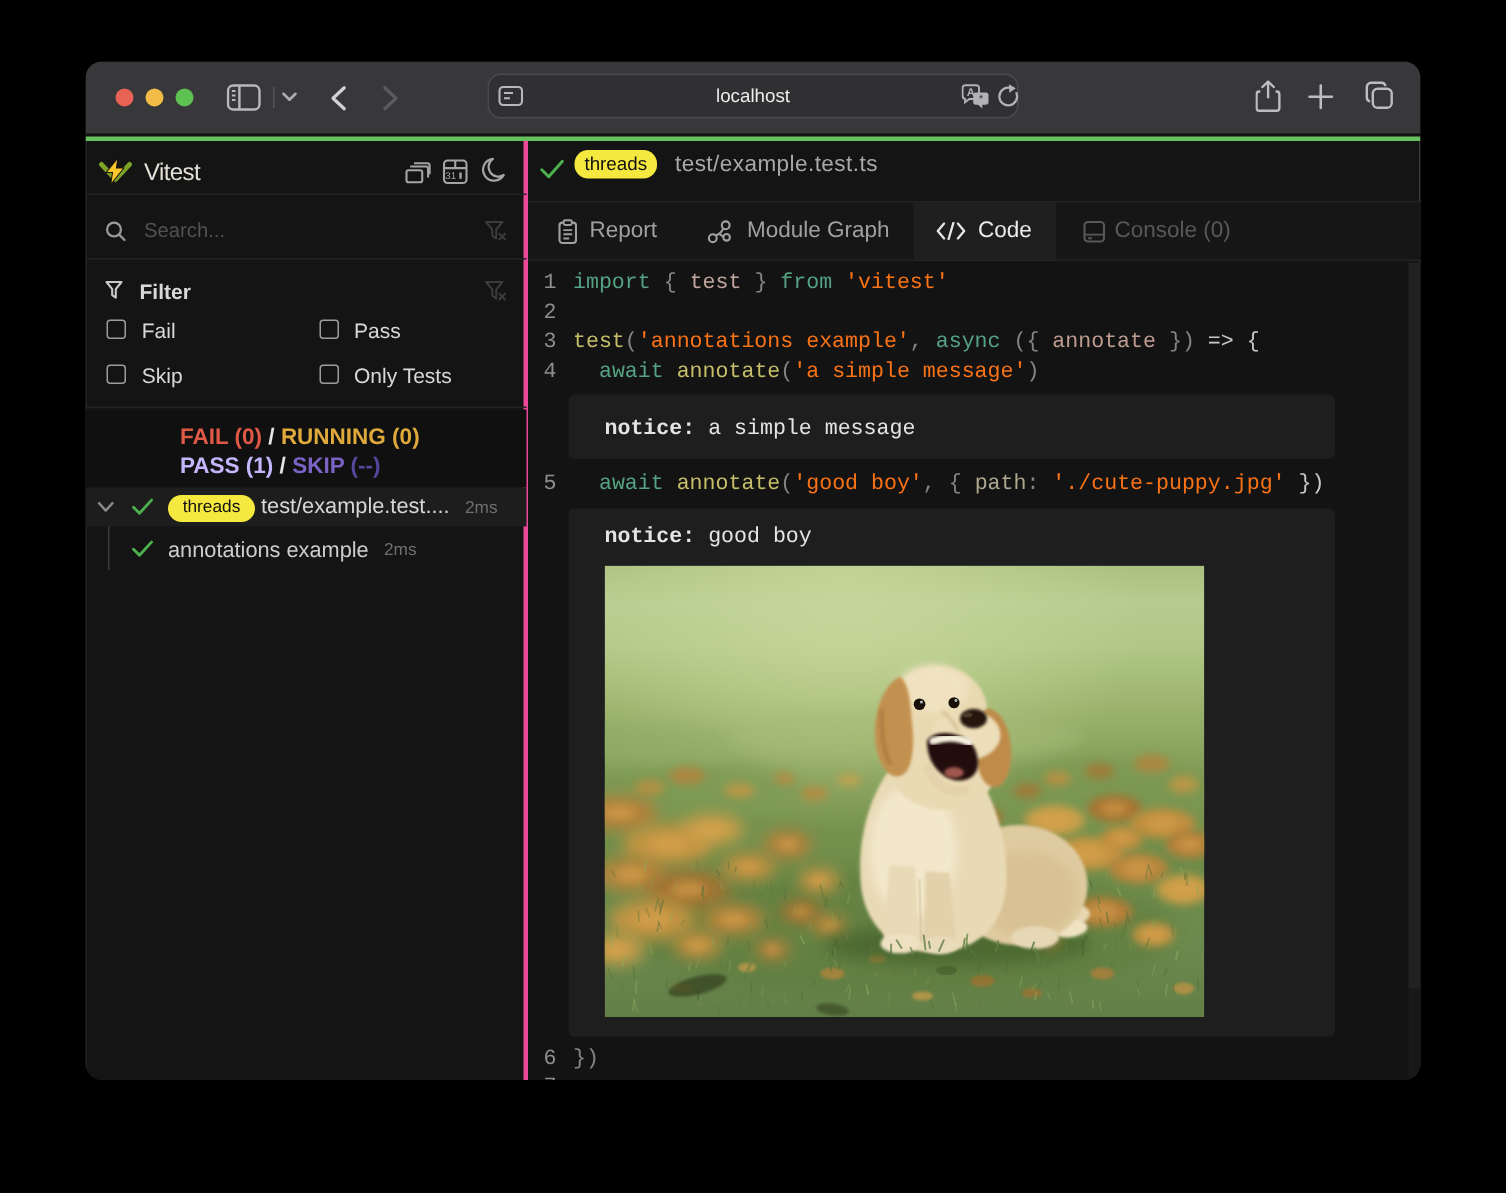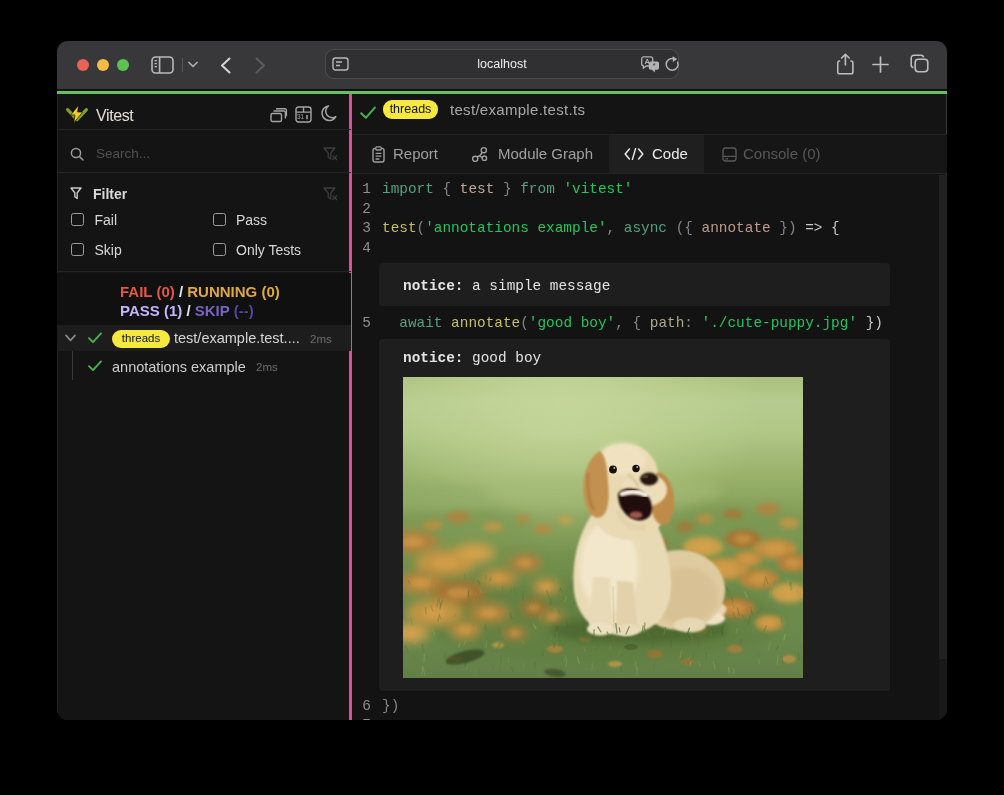--- a/index.html
+++ b/index.html
@@ -35,21 +35,21 @@
   .tabtext { position:absolute; top:0; height:38px; line-height:38px; font-size:15px; color:#a0a0a0; }
   .codepane { position:absolute; left:0; top:81px; width:595px; height:545px; background:#131313;
               font-family:"Liberation Mono", monospace; font-size:14.4px; }
   .cl { position:absolute; height:19.8px; line-height:19.8px; white-space:pre; }
   .ln { position:absolute; width:11px; text-align:right; color:#8e8e8e; height:19.8px; line-height:19.8px;
         font-family:"Liberation Mono", monospace; font-size:14.4px; }
   .notice { position:absolute; left:27px; width:511px; background:#1e1e1e; border-radius:4px;
             color:#e4e4e4; font-family:"Liberation Mono", monospace; font-size:14.4px; }
   .k { color:#54a183; } 
   .f { color:#c6be68; } 
-  .s { color:#22c55e;text-align:center; } 
+  .s { color:#f97316;text-align:center; } 
   .p { color:#858585; } 
   .v { color:#c0a69c; } 
   .a { color:#bf9c90; } 
   .o { color:#aca78e; } 
   .w { color:#c9c9c9; } 
   .scrollthumb { position:absolute; left:587px; top:0px; width:7.5px; height:484px;
                  background:#212121; }
   .scrolltrack { position:absolute; left:587px; top:0px; width:7.5px; height:545px; background:#181818; }
   .winedge { position:absolute; left:888.6px; top:0; width:1.4px; height:626px; background:#3a3a3c; }
 </style>
@@ -239,20 +239,21 @@
 
       <div class="codepane">
         <div class="scrolltrack"></div>
           <div class="scrollthumb"></div>
         <div class="ln" style="left:8px; top:4.8px;">1</div>
         <div class="cl" style="left:30px; top:4.8px;"><span class="k">import</span><span class="p"> { </span><span class="v">test</span><span class="p"> } </span><span class="k">from</span><span class="s"> 'vitest'</span></div>
         <div class="ln" style="left:8px; top:24.6px;">2</div>
         <div class="ln" style="left:8px; top:44.4px;">3</div>
         <div class="cl" style="left:30px; top:44.4px;"><span class="f">test</span><span class="p">(</span><span class="s">'annotations example'</span><span class="p">, </span><span class="k">async</span><span class="p"> ({ </span><span class="a">annotate</span><span class="p"> })</span><span class="w"> =&gt; {</span></div>
         <div class="ln" style="left:8px; top:64.2px;">4</div>
+        <div class="cl" style="left:30px; top:64.2px;"><span>  </span><span class="k">await</span><span> </span><span class="f">annotate</span><span class="p">(</span><span class="s">'a simple message'</span><span class="p">)</span></div>
         <div class="notice" style="top:88px; height:43px;">
           <div class="abs" style="left:24px; top:14px; height:19px; line-height:19px; white-space:pre;"><b>notice:</b> a simple message</div>
         </div>
         <div class="ln" style="left:8px; top:139px;">5</div>
         <div class="cl" style="left:30px; top:139px;"><span>  </span><span class="k">await</span><span> </span><span class="f">annotate</span><span class="p">(</span><span class="s">'good boy'</span><span class="p">, { </span><span class="o">path</span><span class="p">: </span><span class="s">'./cute-puppy.jpg'</span><span class="w"> })</span></div>
         <div class="notice" style="top:164px; height:352px;">
           <div class="abs" style="left:24px; top:10px; height:19px; line-height:19px; white-space:pre;"><b>notice:</b> good boy</div>
           <div class="abs" style="left:24px; top:38px; width:400px; height:301px; overflow:hidden;">
             <svg width="400" height="301" viewBox="0 0 400 301">
                 <defs>

